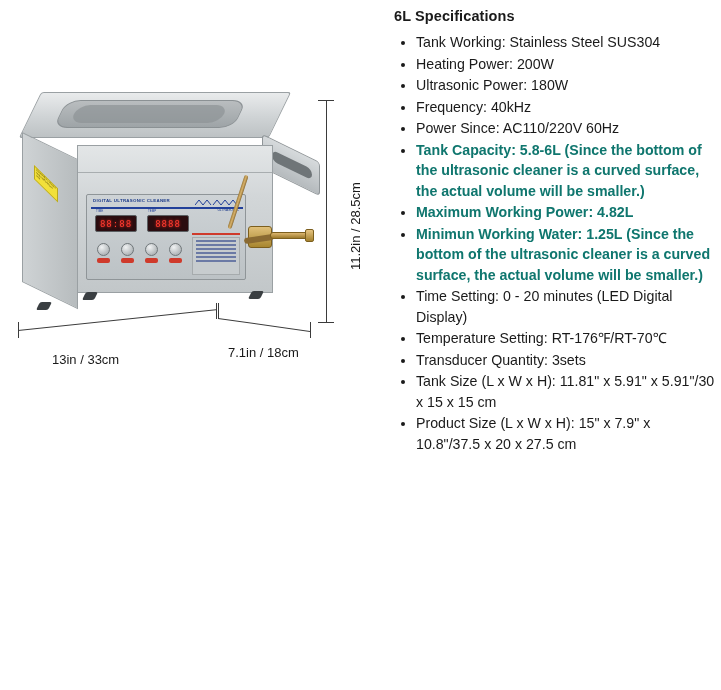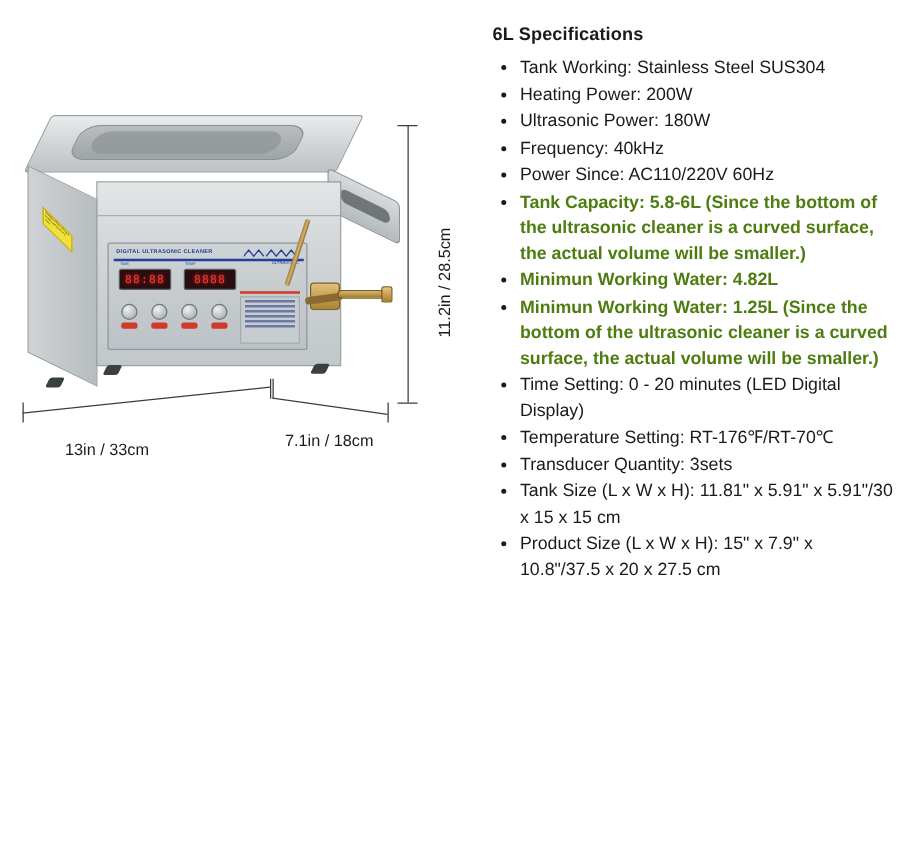--- a/index.html
+++ b/index.html
@@ -363,42 +363,42 @@
   }
   .dim-label.vertical {
     transform: rotate(-90deg);
     transform-origin: left top;
   }
 
   
   .right-pane {
     width: 331px;
     flex: 0 0 331px;
-    padding: 20px 6px 0 4px;
+    padding: 8px 6px 0 4px;
   }
   .spec-title {
     font-size: 14.5px;
     font-weight: bold;
     color: #1a1a1a;
     margin: 0 0 8px 0;
     letter-spacing: .1px;
   }
   ul.spec-list {
     list-style: disc;
     margin: 0;
     padding-left: 22px;
   }
   ul.spec-list li {
     font-size: 14.2px;
     line-height: 20.5px;
     color: #1a1a1a;
     margin-bottom: 1px;
   }
   ul.spec-list li.highlight {
-    color: #4d7c0f;
+    color: #0f766e;
     font-weight: bold;
   }
   ul.spec-list li::marker {
     color: #1a1a1a;
   }
 </style>
 </head>
 <body>
 
 <div class="page">
@@ -500,21 +500,21 @@
 
   <div class="right-pane">
     <h2 class="spec-title">6L Specifications</h2>
     <ul class="spec-list">
       <li>Tank Working: Stainless Steel SUS304</li>
       <li>Heating Power: 200W</li>
       <li>Ultrasonic Power: 180W</li>
       <li>Frequency: 40kHz</li>
       <li>Power Since: AC110/220V 60Hz</li>
       <li class="highlight">Tank Capacity: 5.8-6L (Since the bottom of the ultrasonic cleaner is a curved surface, the actual volume will be smaller.)</li>
-      <li class="highlight">Minimun Working Water: 4.82L</li>
+      <li class="highlight">Maximum Working Power: 4.82L</li>
       <li class="highlight">Minimun Working Water: 1.25L (Since the bottom of the ultrasonic cleaner is a curved surface, the actual volume will be smaller.)</li>
       <li>Time Setting: 0 - 20 minutes (LED Digital Display)</li>
       <li>Temperature Setting: RT-176℉/RT-70℃</li>
       <li>Transducer Quantity: 3sets</li>
       <li>Tank Size (L x W x H): 11.81" x 5.91" x 5.91"/30 x 15 x 15 cm</li>
       <li>Product Size (L x W x H): 15" x 7.9" x 10.8"/37.5 x 20 x 27.5 cm</li>
     </ul>
   </div>
 
 </div>

